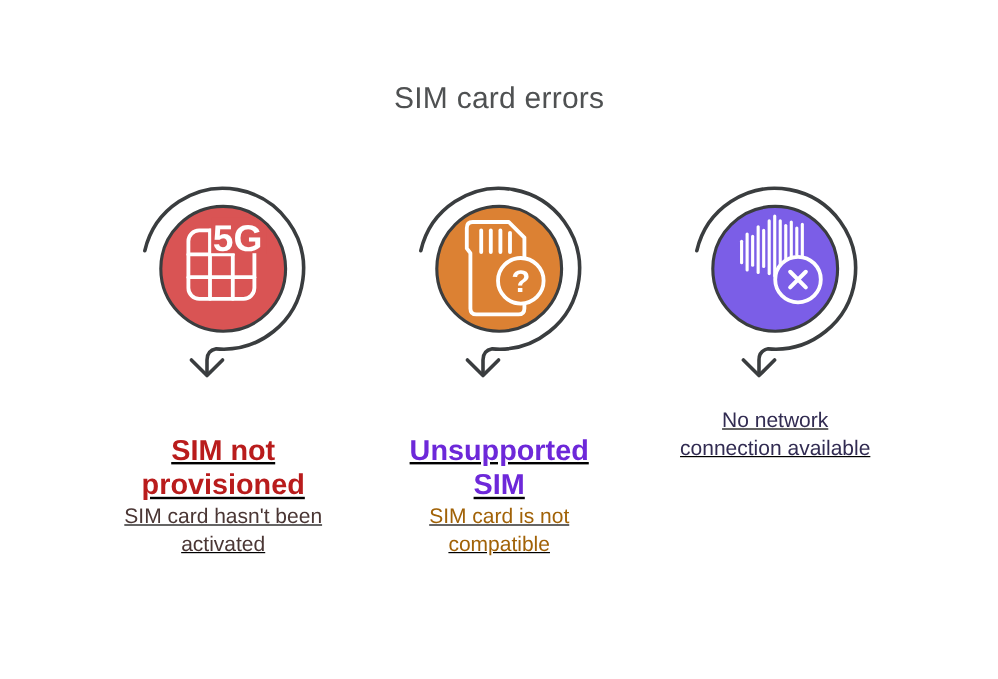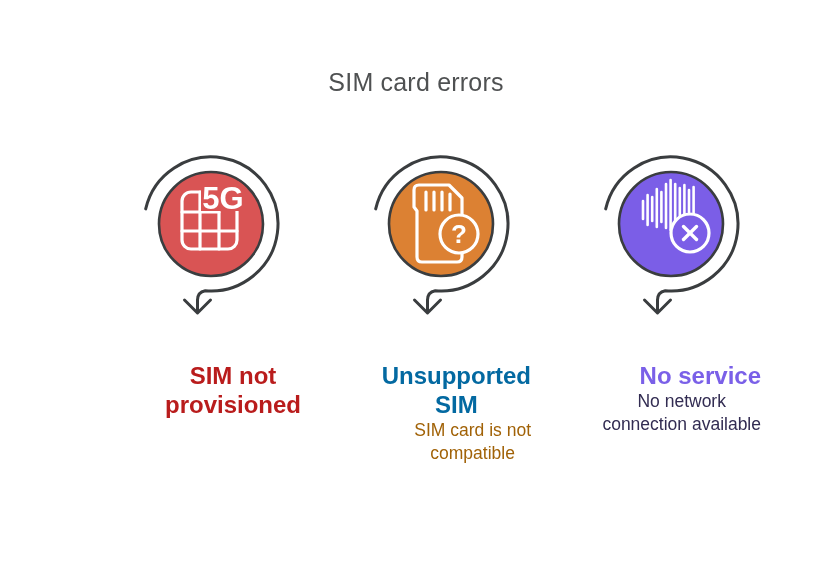--- a/index.html
+++ b/index.html
@@ -5,21 +5,21 @@
   html,body{margin:0;padding:0;background:#ffffff;}
   .canvas{
     position:relative;width:832px;height:524px;overflow:hidden;background:#ffffff;
     font-family:"Liberation Sans", sans-serif;
   }
   .title{
     margin:0;padding-top:67px;text-align:center;
     font-size:25px;font-weight:400;line-height:1.2;letter-spacing:.2px;color:#4f5152;
   }
   .row{display:flex;justify-content:center;margin-top:42px;}
-  .col{width:230px;display:flex;flex-direction:column;align-items:flex-end;}
+  .col{width:230px;display:flex;flex-direction:column;align-items:center;text-decoration:underline;}
   .icon-svg{display:block;}
   .heading{
     margin-top:22px;font-size:24px;font-weight:700;line-height:1.21;
     text-align:center;white-space:pre-line;
   }
   .sub{
     margin-top:0;font-size:17.5px;font-weight:400;line-height:1.32;
     text-align:center;white-space:pre-line;
   }
   svg text{font-family:"Liberation Sans", sans-serif;}
@@ -50,40 +50,42 @@
           <line x1="79" y1="53" x2="79" y2="110"></line>
           <line x1="61" y1="73" x2="98" y2="73"></line>
           <line x1="61" y1="92" x2="116" y2="92"></line>
           <line x1="98" y1="73" x2="98" y2="110"></line>
         </g>
         <rect x="80" y="42" width="46" height="30" clip-path="url(#clip-c1)" fill="#d95454"></rect>
         <text x="102" y="70" font-size="31" font-weight="700" fill="#ffffff" text-anchor="middle">5G</text>
       </svg>
       <div class="heading" style="color: #b91c1c;">SIM not
 provisioned</div>
+      <div class="sub" style="color: rgb(74, 54, 52);">SIM card hasn't been
+activated</div>
     </div>
 
     <div class="col">
       <svg class="icon-svg" width="180" height="200" viewBox="0 0 180 200">
         <g fill="none" stroke="#3a3d3f" stroke-width="3" stroke-linecap="round" stroke-linejoin="round">
           <path d="M24.7 69.9 A67 67 0 1 1 84.2 151.7 Q76.5 153.2 76.5 161 L76.5 171.5"></path>
           <path d="M63.5 161 L76.5 174 L89.5 161"></path>
         </g>
         <circle cx="90" cy="85" r="52" stroke="#3a3d3f" stroke-width="2.6" fill="#dc8133"></circle>
         <g fill="none" stroke="#ffffff" stroke-width="3.2" stroke-linecap="round" stroke-linejoin="round">
           <path d="M98 46 L68 46 Q63 46 63 51 L63 68 L66 72 L66 118 Q66 123 71 123 L106 123 Q111 123 111 118 L111 59 Z"></path>
           <line x1="75" y1="53" x2="75" y2="71"></line>
           <line x1="83" y1="53" x2="83" y2="71"></line>
           <line x1="91" y1="53" x2="91" y2="71"></line>
           <line x1="99" y1="55" x2="99" y2="71"></line>
         </g>
         <circle cx="108" cy="95" r="19" stroke="#ffffff" stroke-width="3.2" fill="#dc8133"></circle>
         <text x="108" y="104" font-size="26" font-weight="700" fill="#ffffff" text-anchor="middle">?</text>
       </svg>
-      <div class="heading" style="color: #0369a1;">Unsupported
+      <div class="heading" style="color: #6d28d9;">Unsupported
 SIM</div>
       <div class="sub" style="color: #a16207;">SIM card is not
 compatible</div>
     </div>
 
     <div class="col">
       <svg class="icon-svg" width="180" height="200" viewBox="0 0 180 200">
         <g fill="none" stroke="#3a3d3f" stroke-width="3" stroke-linecap="round" stroke-linejoin="round">
           <path d="M24.7 69.9 A67 67 0 1 1 84.2 151.7 Q76.5 153.2 76.5 161 L76.5 171.5"></path>
           <path d="M63.5 161 L76.5 174 L89.5 161"></path>
@@ -102,19 +104,18 @@
           <line x1="103.4" y1="46" x2="103.4" y2="80"></line>
           <line x1="108" y1="51" x2="108" y2="73"></line>
           <line x1="112.6" y1="48" x2="112.6" y2="74"></line>
         </g>
         <circle cx="109" cy="94" r="19" stroke="#ffffff" stroke-width="3.2" fill="#7b5ee7"></circle>
         <g stroke="#ffffff" stroke-width="3.4" stroke-linecap="round">
           <line x1="102.5" y1="87.5" x2="115.5" y2="100.5"></line>
           <line x1="115.5" y1="87.5" x2="102.5" y2="100.5"></line>
         </g>
       </svg>
-      <div class="heading" style="color: rgb(122, 96, 232);">No service</div>
       <div class="sub" style="color: rgb(50, 44, 82);">No network
 connection available</div>
     </div>
 
   </div>
 </div>
 
 </body></html>

